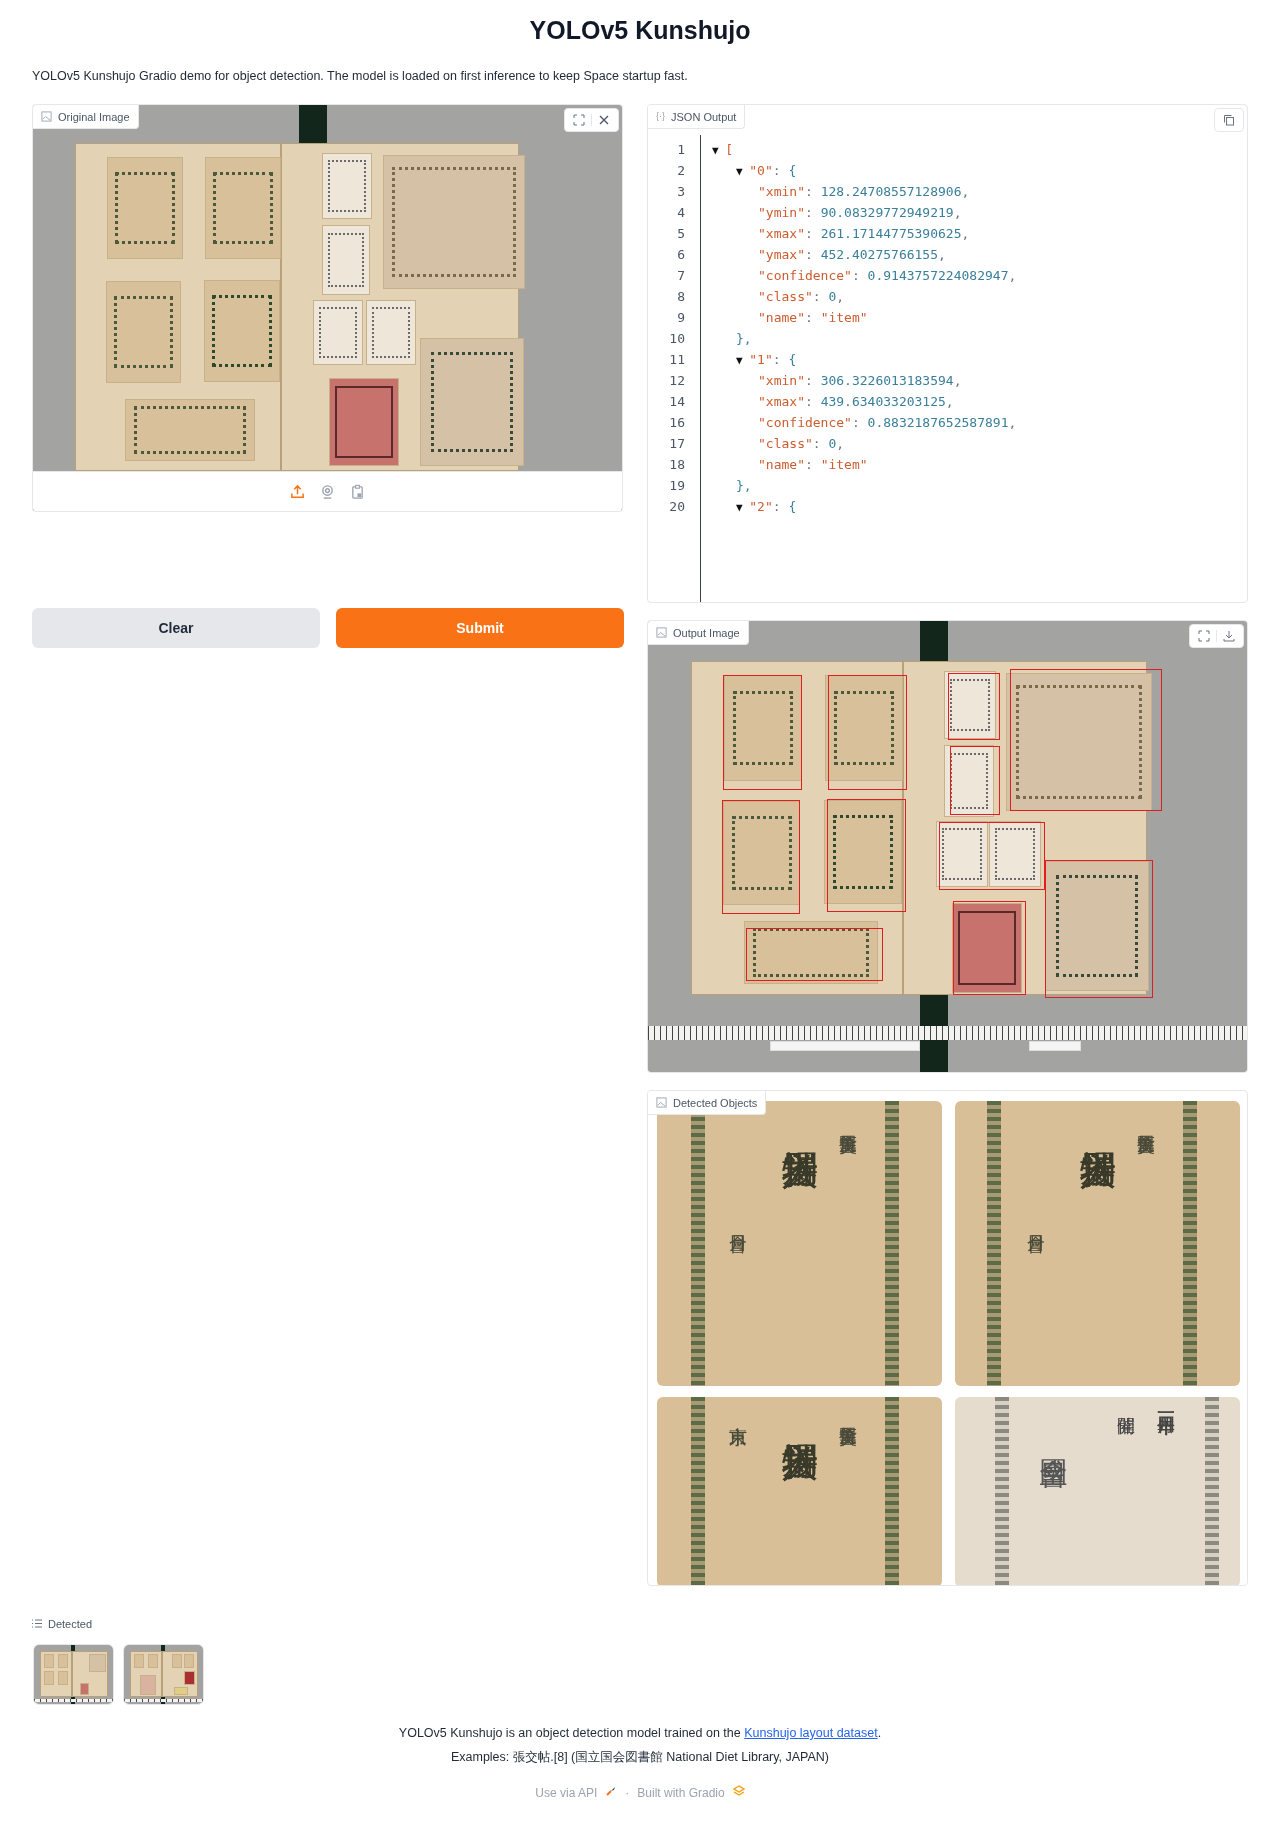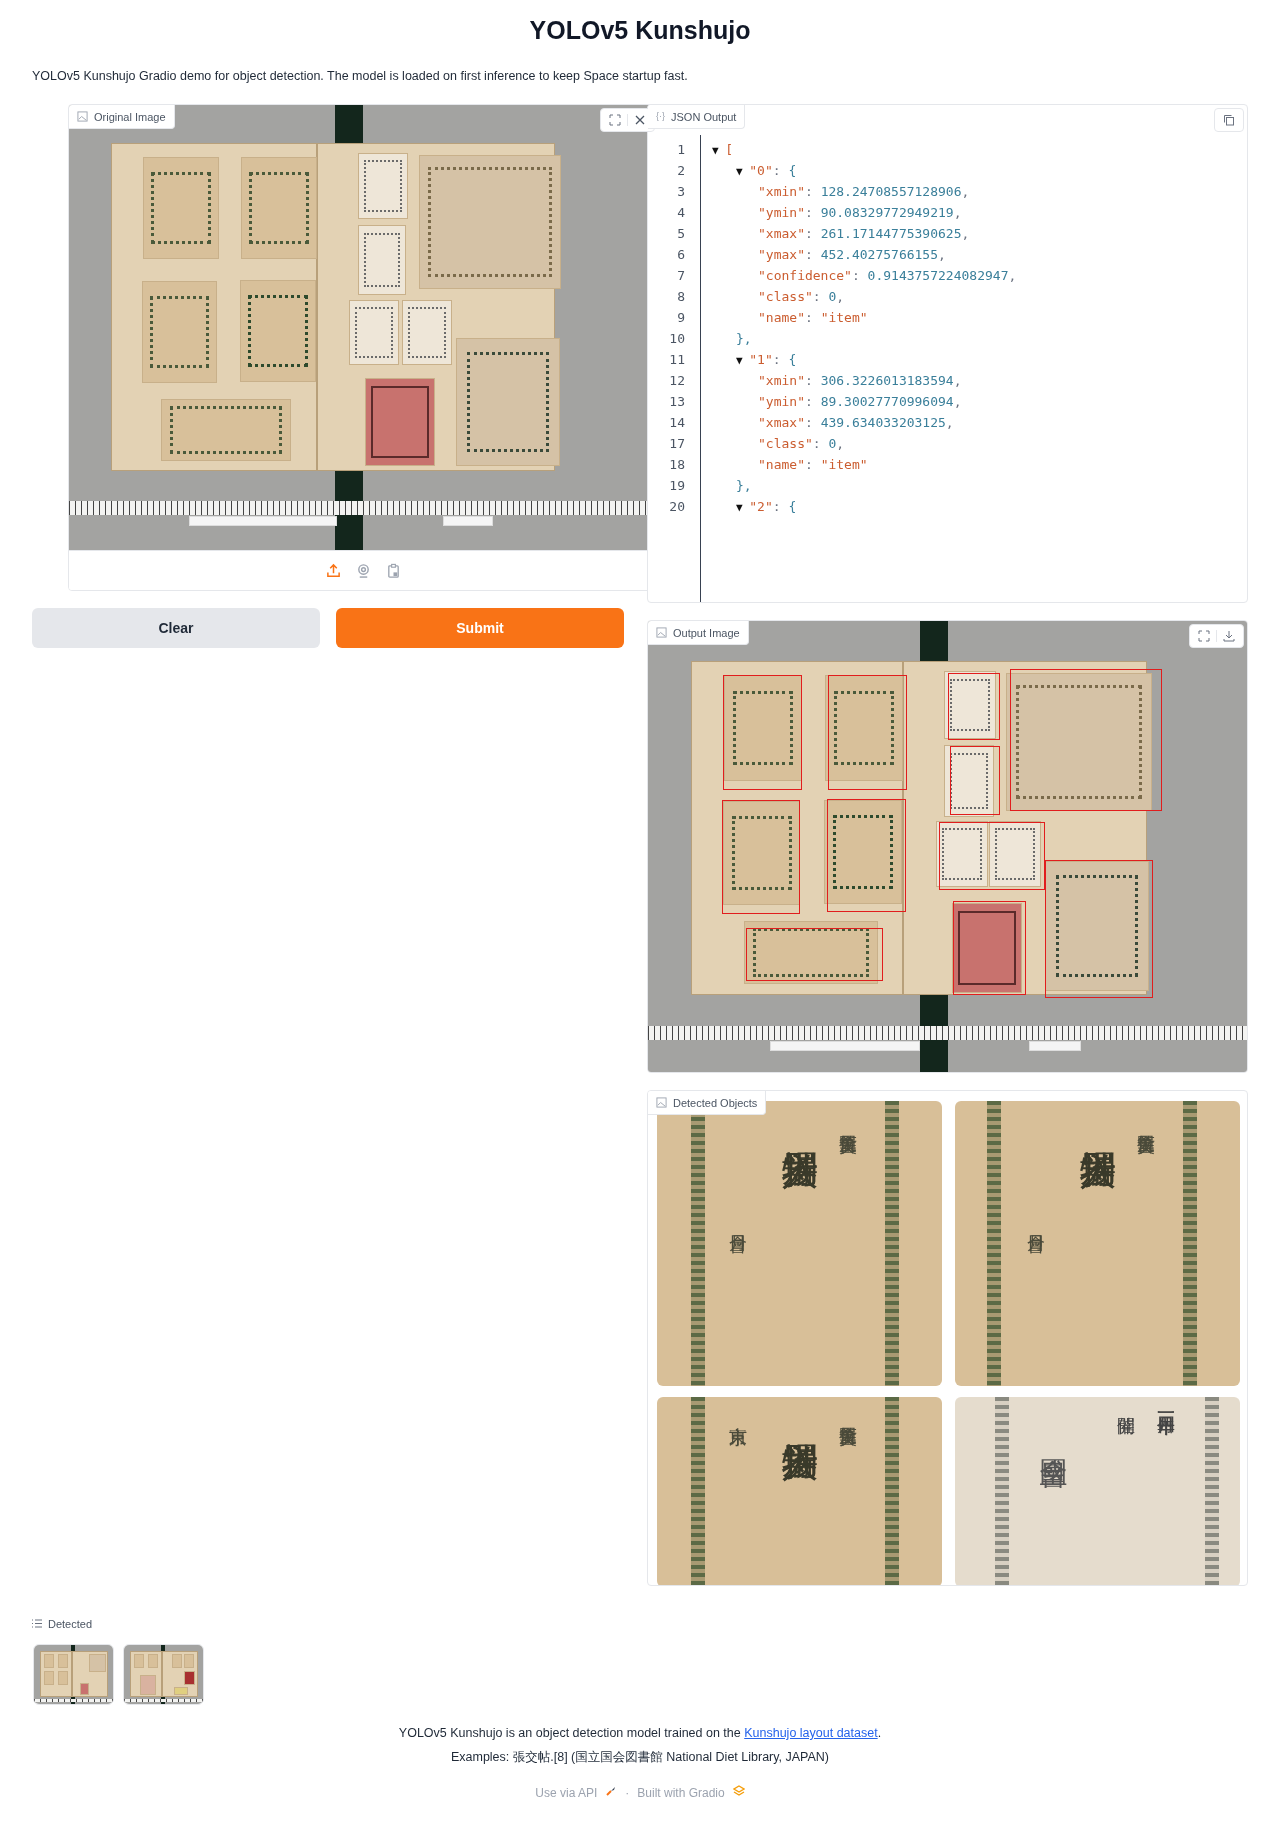--- a/index.html
+++ b/index.html
@@ -75,21 +75,21 @@
   .footer1 a { color: #2563eb; text-decoration: underline; }
   .footer2 { position: absolute; top: 1749px; left: 0; width: 100%; text-align: center; font-size: 12.5px; color: #1f2937; }
   .footer3 { position: absolute; top: 1785px; left: 0; width: 100%; text-align: center; font-size: 12px; color: #9ca3af; display: flex; justify-content: center; align-items: center; gap: 8px; }
 </style>
 </head>
 <body>
 
 <div class="title">YOLOv5 Kunshujo</div>
 <div class="desc">YOLOv5 Kunshujo Gradio demo for object detection. The model is loaded on first inference to keep Space startup fast.</div>
 
-<div class="panel" style="left:32px; top:104px; width:591px; height:487px;margin-left:36px;">
+<div class="panel" style="left:32px; top:104px; width:591px; height:408px;">
   <div class="panel-label">
     <span class="ico">
         <svg width="11" height="11" viewBox="0 0 12 12">
           <rect x="1" y="1" width="10" height="10" fill="none" stroke="#9ca3af"></rect>
           <path d="M2 9 L5 6 L10 10" fill="none" stroke="#9ca3af"></path>
         </svg>
       </span>
     <span>Original Image</span>
   </div>
   <div class="corner-tools">
@@ -196,22 +196,22 @@
         <div class="code-row"><span class="ln">3</span><span class="ct" style="left: 110px;"><span class="k">"xmin"</span><span class="p">: </span><span class="n">128.24708557128906</span><span class="p">,</span></span></div>
         <div class="code-row"><span class="ln">4</span><span class="ct" style="left: 110px;"><span class="k">"ymin"</span><span class="p">: </span><span class="n">90.08329772949219</span><span class="p">,</span></span></div>
         <div class="code-row"><span class="ln">5</span><span class="ct" style="left: 110px;"><span class="k">"xmax"</span><span class="p">: </span><span class="n">261.17144775390625</span><span class="p">,</span></span></div>
         <div class="code-row"><span class="ln">6</span><span class="ct" style="left: 110px;"><span class="k">"ymax"</span><span class="p">: </span><span class="n">452.40275766155</span><span class="p">,</span></span></div>
         <div class="code-row"><span class="ln">7</span><span class="ct" style="left: 110px;"><span class="k">"confidence"</span><span class="p">: </span><span class="n">0.9143757224082947</span><span class="p">,</span></span></div>
         <div class="code-row"><span class="ln">8</span><span class="ct" style="left: 110px;"><span class="k">"class"</span><span class="p">: </span><span class="n">0</span><span class="p">,</span></span></div>
         <div class="code-row"><span class="ln">9</span><span class="ct" style="left: 110px;"><span class="k">"name"</span><span class="p">: </span><span class="s">"item"</span></span></div>
         <div class="code-row"><span class="ln">10</span><span class="ct" style="left: 88px;"><span class="br">},</span></span></div>
         <div class="code-row"><span class="ln">11</span><span class="ct" style="left: 88px;"><span class="tri">▼ </span><span class="k">"1"</span><span class="p">: </span><span class="br">{</span></span></div>
         <div class="code-row"><span class="ln">12</span><span class="ct" style="left: 110px;"><span class="k">"xmin"</span><span class="p">: </span><span class="n">306.3226013183594</span><span class="p">,</span></span></div>
-        <div class="code-row"><span class="ln">13</span><span class="ct" style="left: 110px;"><span class="k">"ymin"</span><span class="p">: </span><span class="n">89.30027770996094</span><span class="p">,</span></span></div>
         <div class="code-row"><span class="ln">14</span><span class="ct" style="left: 110px;"><span class="k">"xmax"</span><span class="p">: </span><span class="n">439.634033203125</span><span class="p">,</span></span></div>
+        <div class="code-row"><span class="ln">16</span><span class="ct" style="left: 110px;"><span class="k">"confidence"</span><span class="p">: </span><span class="n">0.8832187652587891</span><span class="p">,</span></span></div>
         <div class="code-row"><span class="ln">17</span><span class="ct" style="left: 110px;"><span class="k">"class"</span><span class="p">: </span><span class="n">0</span><span class="p">,</span></span></div>
         <div class="code-row"><span class="ln">18</span><span class="ct" style="left: 110px;"><span class="k">"name"</span><span class="p">: </span><span class="s">"item"</span></span></div>
         <div class="code-row"><span class="ln">19</span><span class="ct" style="left: 88px;"><span class="br">},</span></span></div>
         <div class="code-row"><span class="ln">20</span><span class="ct" style="left: 88px;"><span class="tri">▼ </span><span class="k">"2"</span><span class="p">: </span><span class="br">{</span></span></div>
       </div>
   </div>
 </div>
 
 <div class="panel" style="left:647px; top:620px; width:601px; height:453px;">
   <div class="panel-label">

